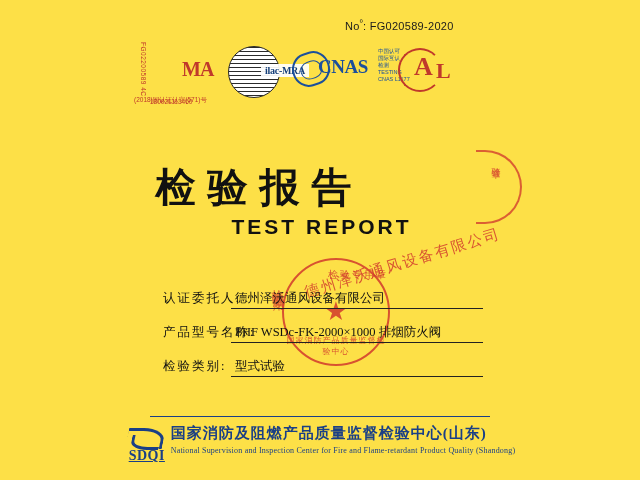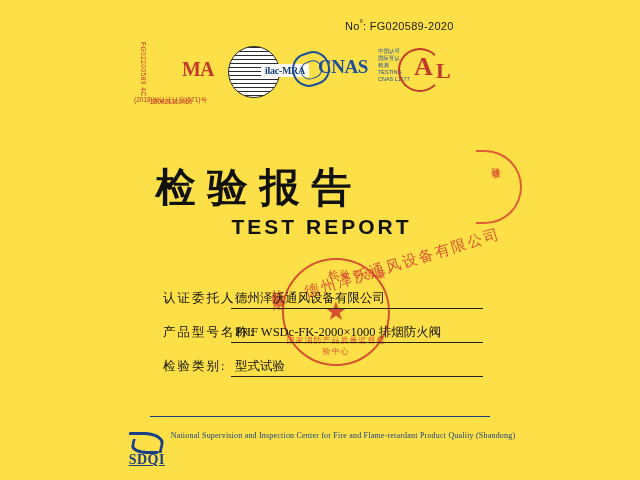--- a/index.html
+++ b/index.html
@@ -519,17 +519,18 @@
   </div>
 
   <div class="footer-rule"></div>
   <div class="footer">
     <div class="footer-inner">
       <div class="sdqi-logo">
         <div class="swoosh"></div>
         <div class="swoosh2"></div>
         <div class="sdqi-text">SDQI</div>
       </div>
+      <div class="footer-cn">国家消防及阻燃产品质量监督检验中心(山东)</div>
       <div class="footer-en">National Supervision and Inspection Center for Fire and Flame-retardant Product Quality (Shandong)</div>
     </div>
   </div>
 
 </div>
 
 </body></html>

